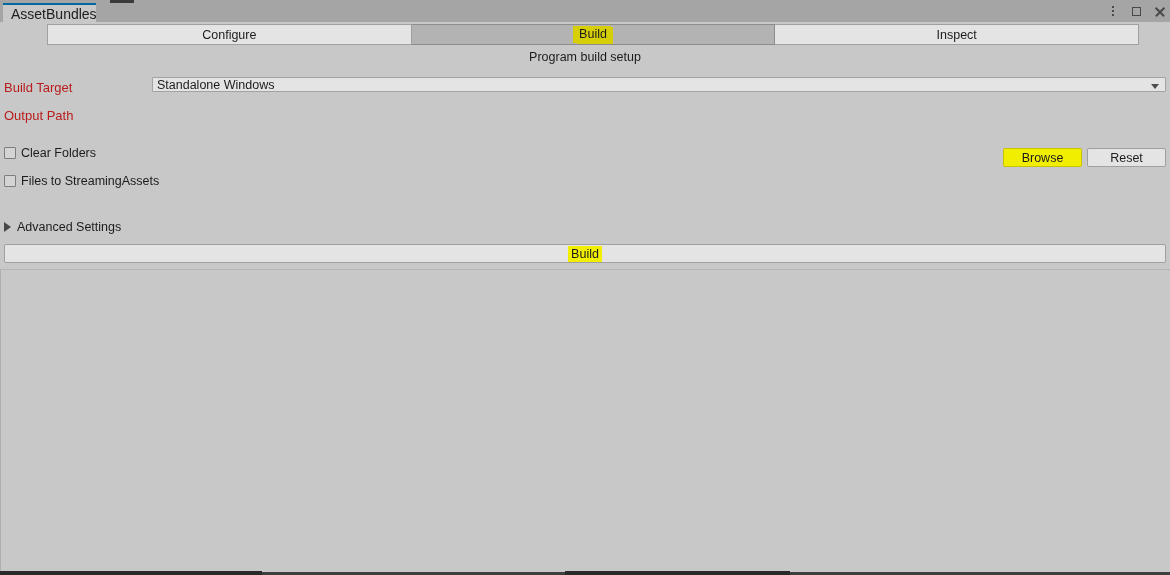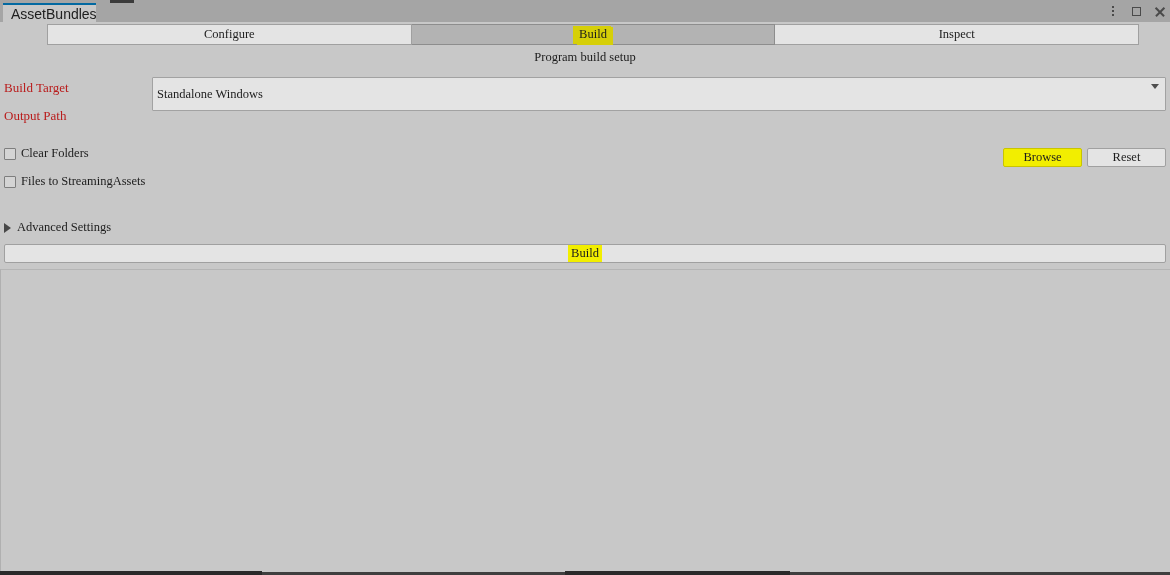--- a/index.html
+++ b/index.html
@@ -94,21 +94,20 @@
   .xmark::before { transform: rotate(45deg); }
   .xmark::after  { transform: rotate(-45deg); }
 
   
   .content {
     position: absolute;
     left: 0; top: 22px;
     width: 1170px;
     height: 553px;
     background: #c8c8c8;
-    font-family: Liberation Serif, serif;
   }
 
   
   .toolbar {
     position: absolute;
     left: 47px; top: 2px;
     width: 1092px;
     height: 21px;
     display: flex;
   }
@@ -159,21 +158,21 @@
     position: absolute;
     left: 4px; top: 3px;
     font-size: 13px;
     color: #b91c1c;
   }
   .field {
     position: absolute;
     left: 152px;
     top: 0;
     width: 1014px;
-    height: 34px;
+    height: 15px;
     box-sizing: border-box;
     background: #e4e4e4;
     border: 1px solid #a2a2a2;
     border-radius: 1px;
     display: flex;
     align-items: center;
     padding-left: 4px;
     font-size: 12.5px;
     color: #1c1c1c;
   }

